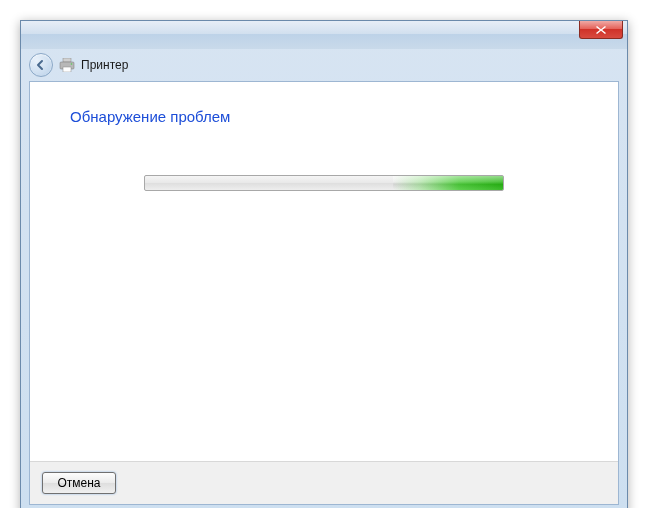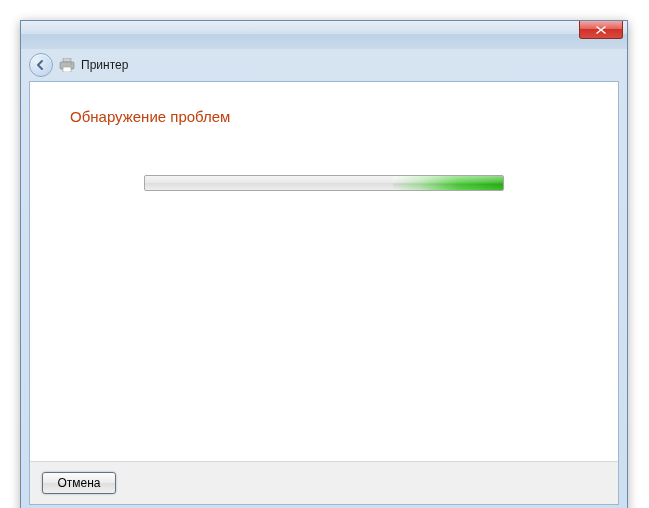--- a/index.html
+++ b/index.html
@@ -80,21 +80,21 @@
     background: #fff;
     border: 1px solid #9db6d2;
     display: flex;
     flex-direction: column;
   }
   .content {
     flex: 1;
     padding: 26px 40px;
   }
   .heading {
-    color: #c2410c;
+    color: #1d4ed8;
     font-size: 15px;
     font-weight: normal;
     margin-bottom: 50px;
   }
   .progress-container {
     display: flex;
     justify-content: center;
   }
   .progress {
     width: 360px;

